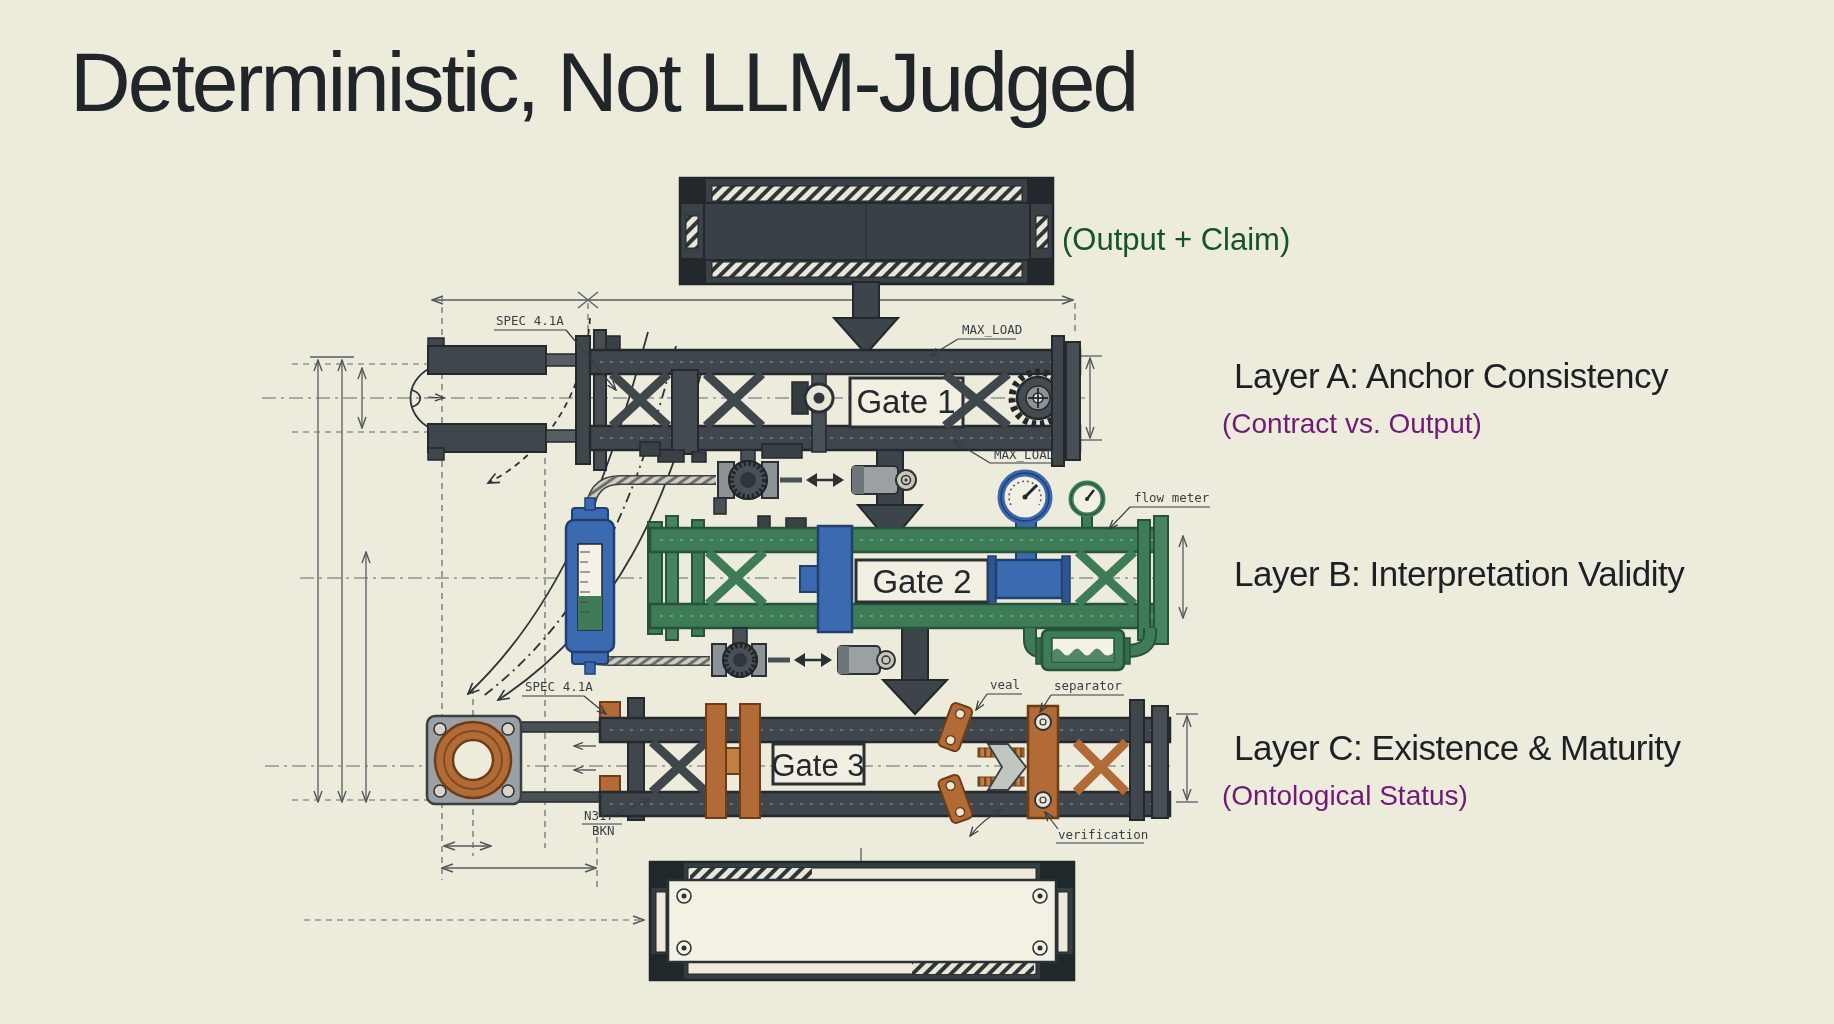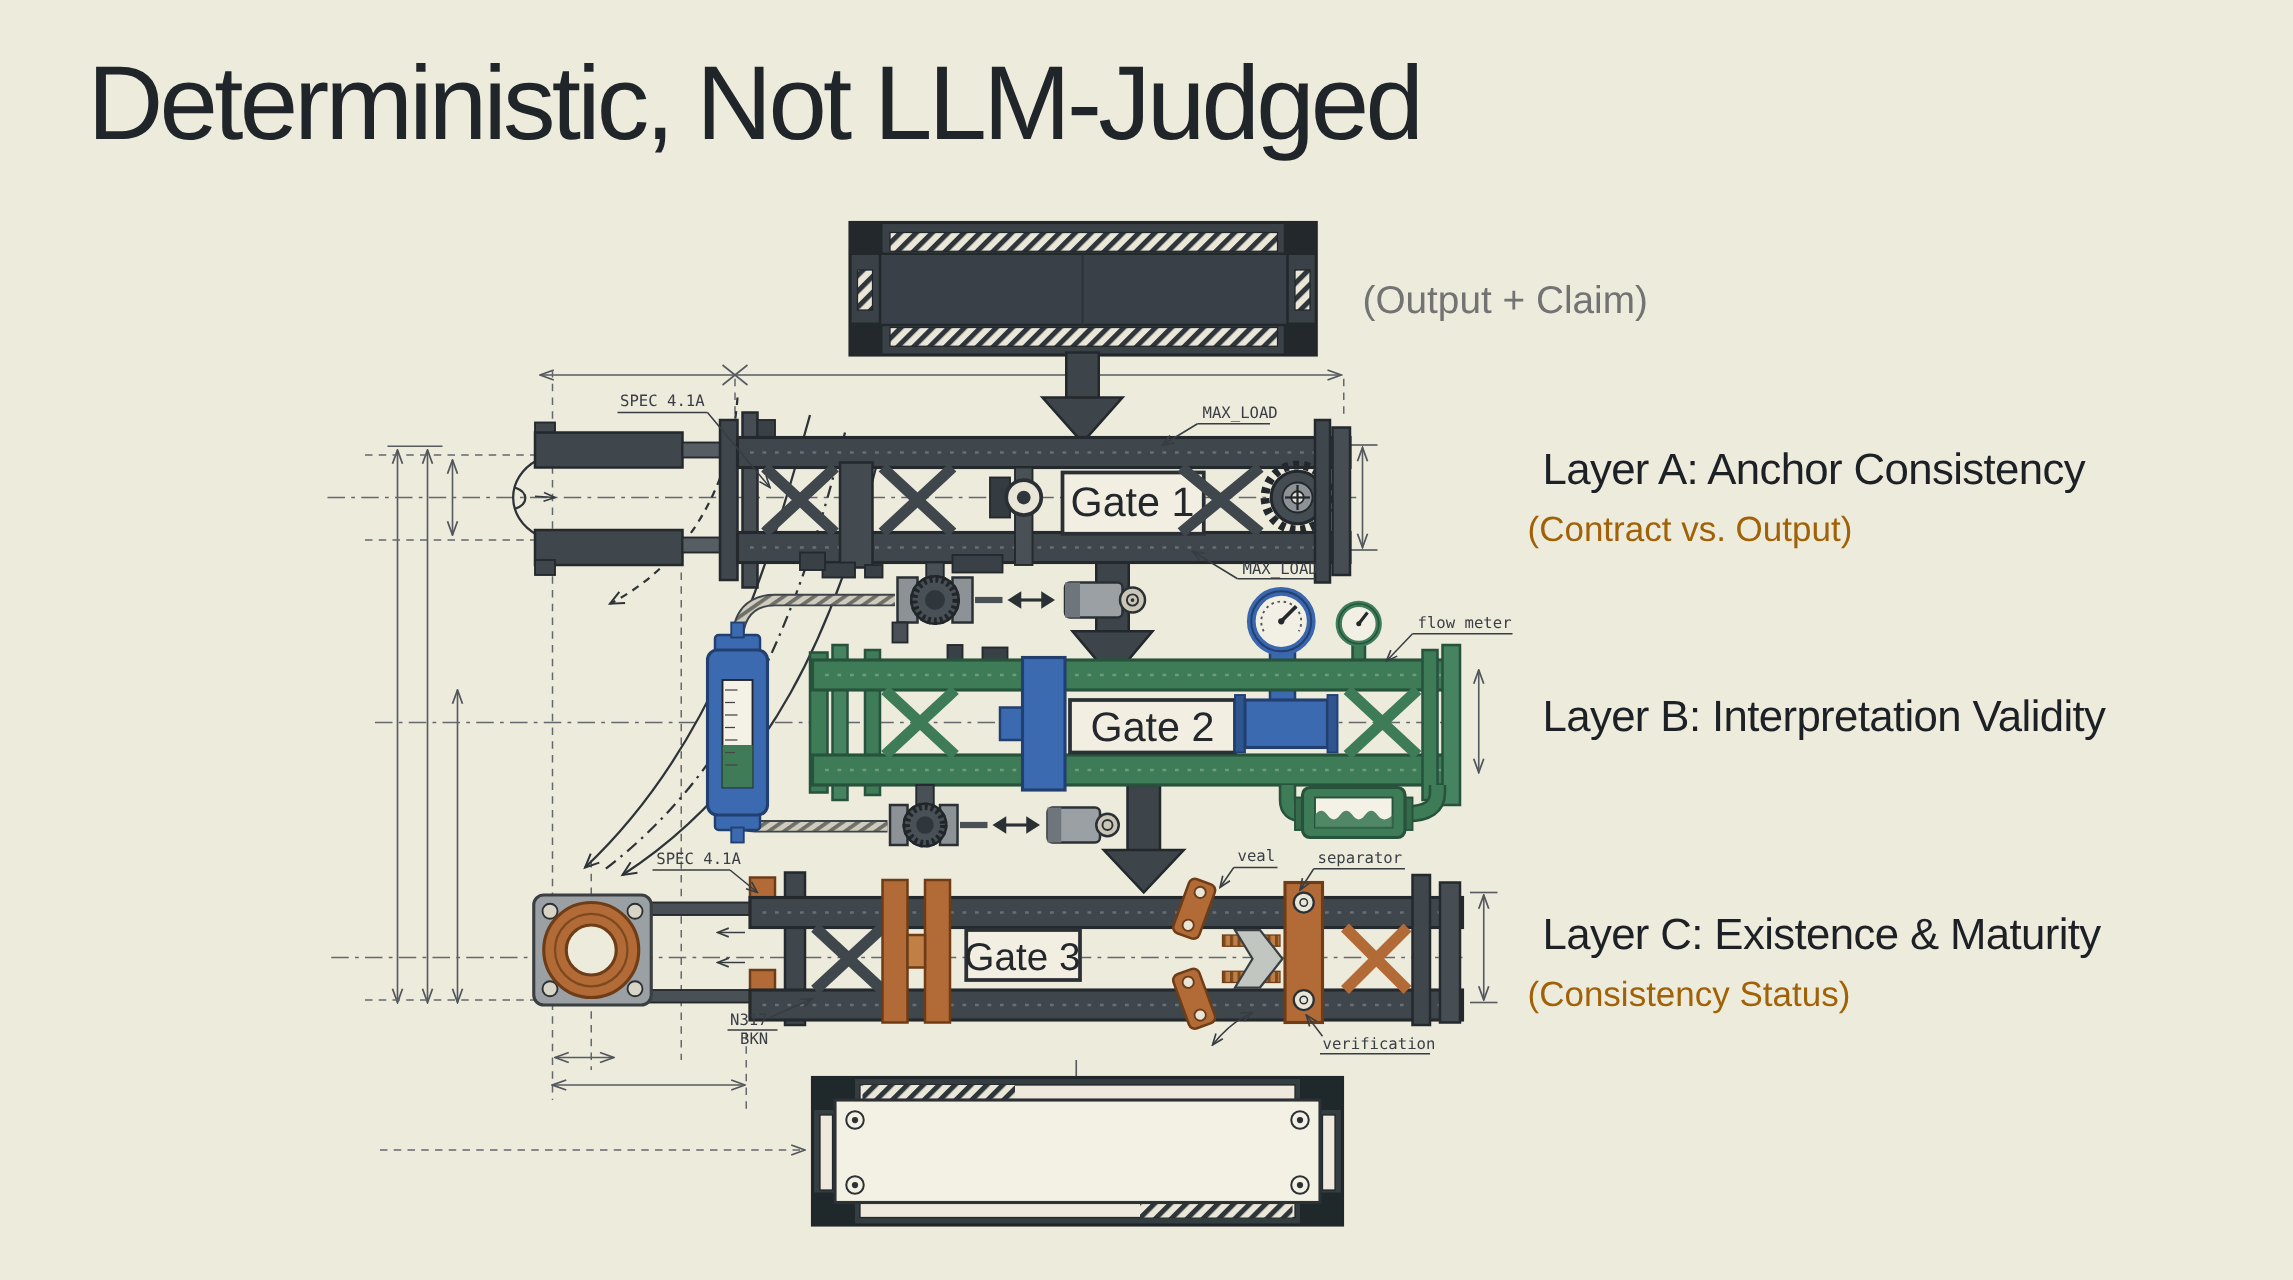--- a/index.html
+++ b/index.html
@@ -2,24 +2,24 @@
 <html><head>
 <meta charset="utf-8">
 <style>
   html,body{margin:0;padding:0;}
   body{width:1834px;height:1024px;background:#edebdc;overflow:hidden;position:relative;
        font-family:"Liberation Sans", sans-serif;}
   #stage{position:absolute;left:0;top:0;width:1834px;height:1024px;}
   svg{position:absolute;left:0;top:0;}
   .overlay{position:absolute;white-space:nowrap;}
   #title{left:70px;top:34px;font-size:84px;font-weight:400;letter-spacing:-3px;color:#20252a;}
-  #io-label{left:1090px;top:222px;font-size:31px;color:#737373;}
+  #io-label{left:1062px;top:222px;font-size:31px;color:#14532d;}
   .layer{position:absolute;left:1222px;}
   .layer .lt{font-size:35px;font-weight:500;color:#1d2126;letter-spacing:-0.5px;margin:12px;}
-  .layer .ls{font-size:28px;color:#a16207;margin:3px 0 0 0;}
+  .layer .ls{font-size:28px;color:#701a75;margin:3px 0 0 0;}
   #layer-a{top:344px;} #layer-b{top:542px;text-align:center;} #layer-c{top:716px;}
   #footer-note{left:672px;top:886px;width:384px;text-align:center;font-size:24px;
                font-weight:500;color:#24282c;line-height:1.45;}
   .mono{font-family:"DejaVu Sans Mono", monospace;font-size:12.5px;fill:#3a3f45;}
   .gate-label{font-family:"Liberation Sans", sans-serif;fill:#24282c;}
   .dim{stroke:#565b60;stroke-width:1.3;fill:none;}
   .dimd{stroke:#63686d;stroke-width:1.2;fill:none;stroke-dasharray:6 5;}
   .cline{stroke:#63686d;stroke-width:1.2;fill:none;stroke-dasharray:14 5 3 5;}
   .ann{stroke:#383d42;stroke-width:1.2;fill:none;}
   .crv{stroke:#2e3338;stroke-width:1.8;fill:none;}
@@ -424,17 +424,17 @@
 
 <div class="overlay layer" id="layer-a">
   <div class="lt">Layer A: Anchor Consistency</div>
   <div class="ls">(Contract vs. Output)</div>
 </div>
 <div class="overlay layer" id="layer-b">
   <div class="lt">Layer B: Interpretation Validity</div>
 </div>
 <div class="overlay layer" id="layer-c">
   <div class="lt">Layer C: Existence &amp; Maturity</div>
-  <div class="ls">(Consistency Status)</div>
+  <div class="ls">(Ontological Status)</div>
 </div>
 
 
 </div>
 
 </body></html>

